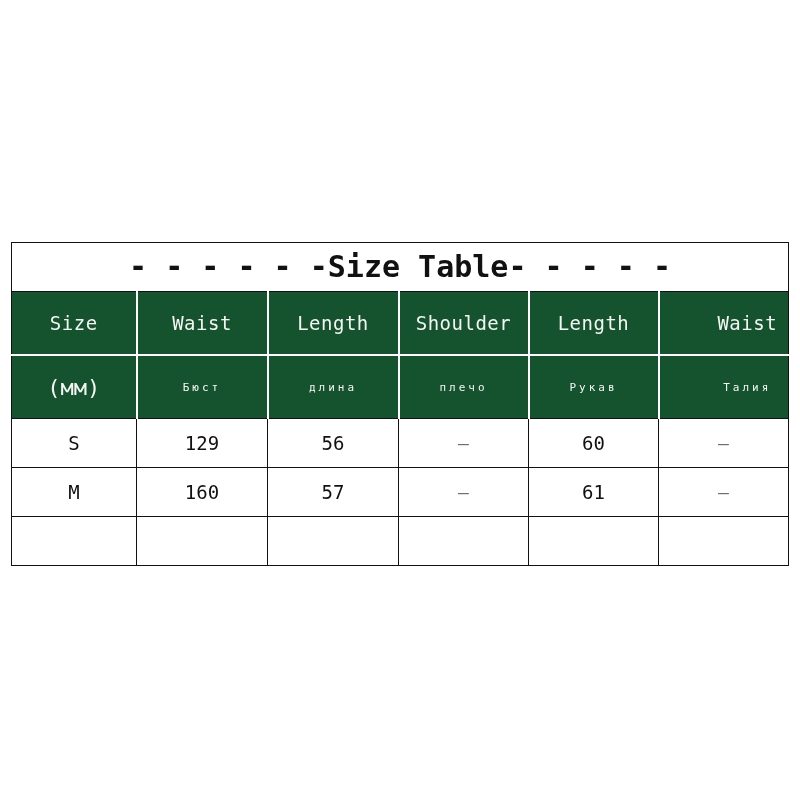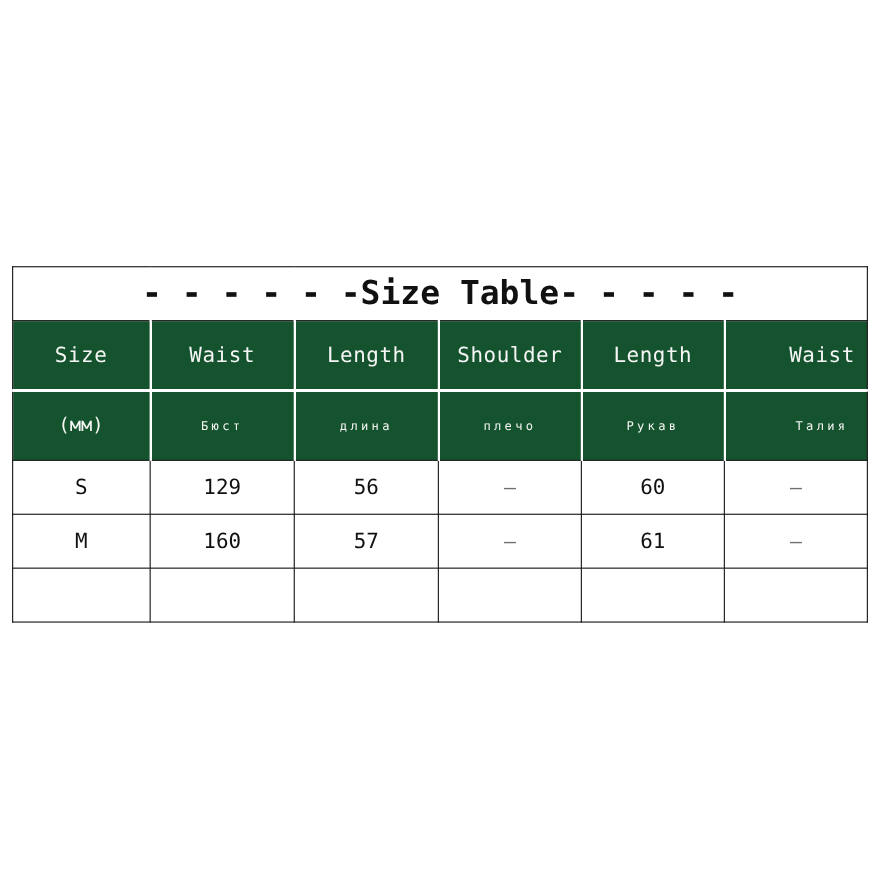--- a/index.html
+++ b/index.html
@@ -91,21 +91,21 @@
   .hdr-ru {
     font-family: "DejaVu Sans Mono", "Liberation Mono", monospace;
     font-size: 11px;
     font-weight: 400;
     color: #f5f5f5;
     letter-spacing: 3px;
     display: block;
   }
   .hdr-ru.unit {
     letter-spacing: 0px;
-    font-size: 17px;
+    font-size: 22px;
   }
 
   
   tr.data-row td {
     height: 48px;
     background: #ffffff;
   }
   .cell-val {
     font-family: "DejaVu Sans Mono", "Liberation Mono", monospace;
     font-size: 19px;

